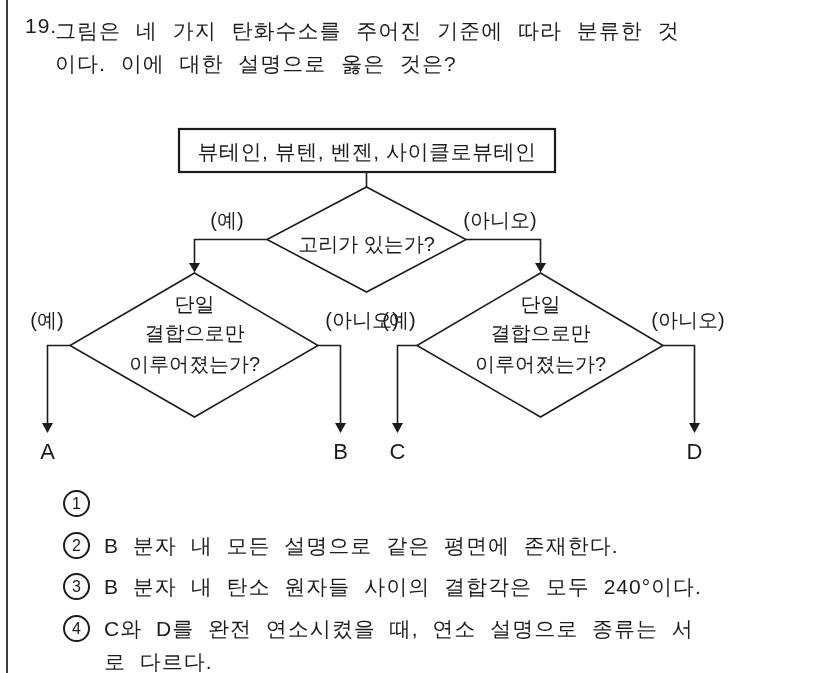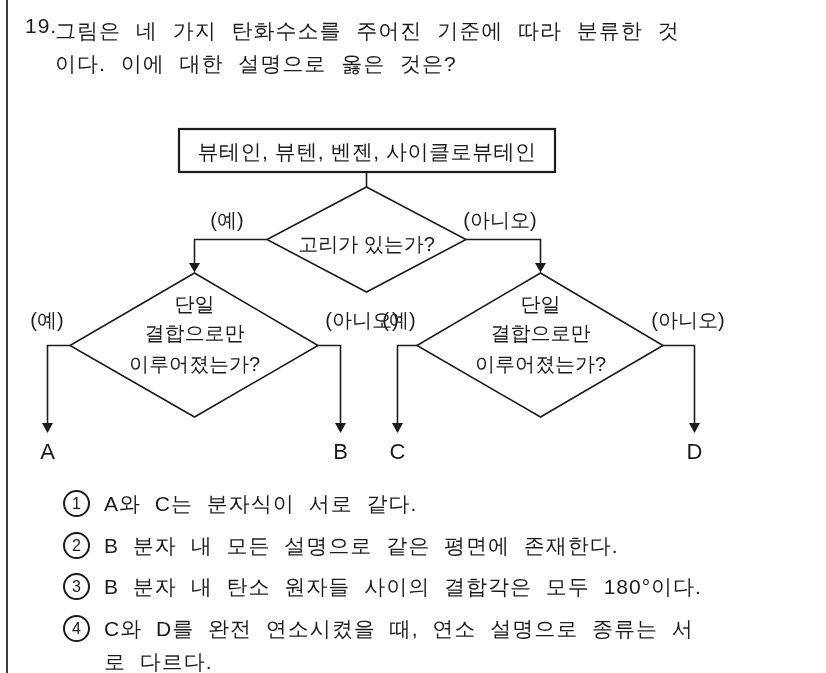--- a/index.html
+++ b/index.html
@@ -112,31 +112,30 @@
   <text class="fc-leaf" x="397.5" y="459" text-anchor="middle">C</text>
 
   <text class="fc-label" x="688" y="327" text-anchor="middle">(아니오)</text>
   <polyline points="663,345.5 694.5,345.5 694.5,423" fill="none" stroke="#1c1c1c" stroke-width="1.6"></polyline>
   <path d="M689 423 L700 423 L694.5 433 Z" fill="#1c1c1c"></path>
   <text class="fc-leaf" x="694.5" y="459" text-anchor="middle">D</text>
 </svg>
 
 <div class="choice c1">
   <span class="marker">1</span>
-  <div class="choice-text">A와 C는 분자식이 서로 같다.</div>
 </div>
 
 <div class="choice c2">
   <span class="marker">2</span>
   <div class="choice-text">B 분자 내 모든 설명으로 같은 평면에 존재한다.</div>
 </div>
 
 <div class="choice c3">
   <span class="marker">3</span>
-  <div class="choice-text">B 분자 내 탄소 원자들 사이의 결합각은 모두 180°이다.</div>
+  <div class="choice-text">B 분자 내 탄소 원자들 사이의 결합각은 모두 240°이다.</div>
 </div>
 
 <div class="choice c4">
   <span class="marker">4</span>
   <div class="choice-text">
     <div>C와 D를 완전 연소시켰을 때, 연소 설명으로 종류는 서</div>
     <div>로 다르다.</div>
   </div>
 </div>
 

